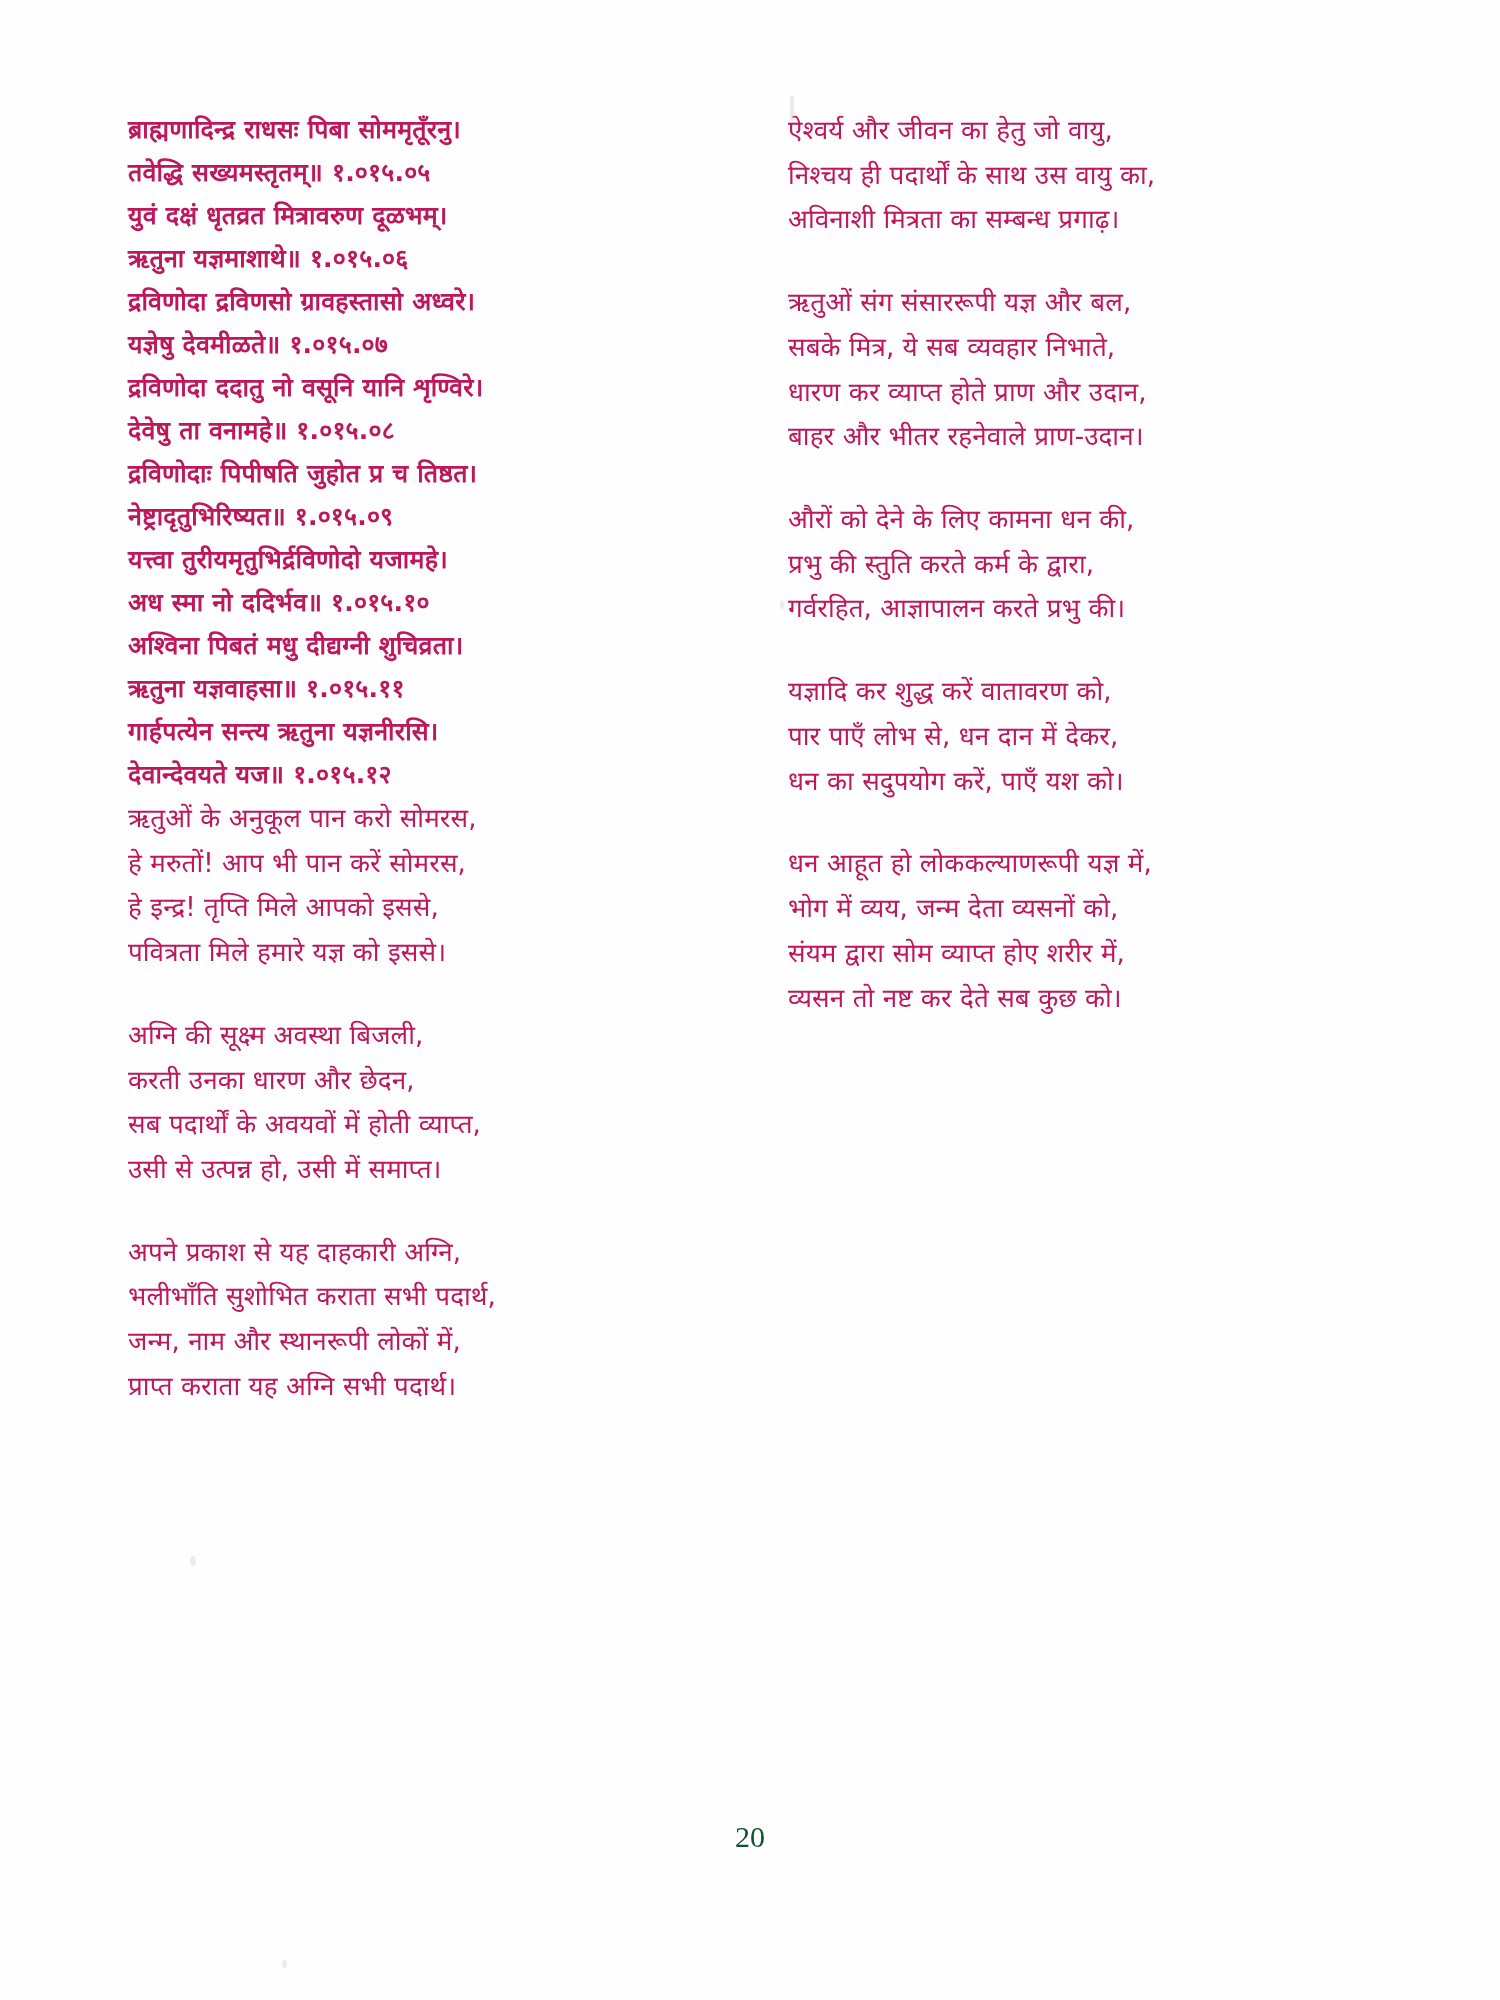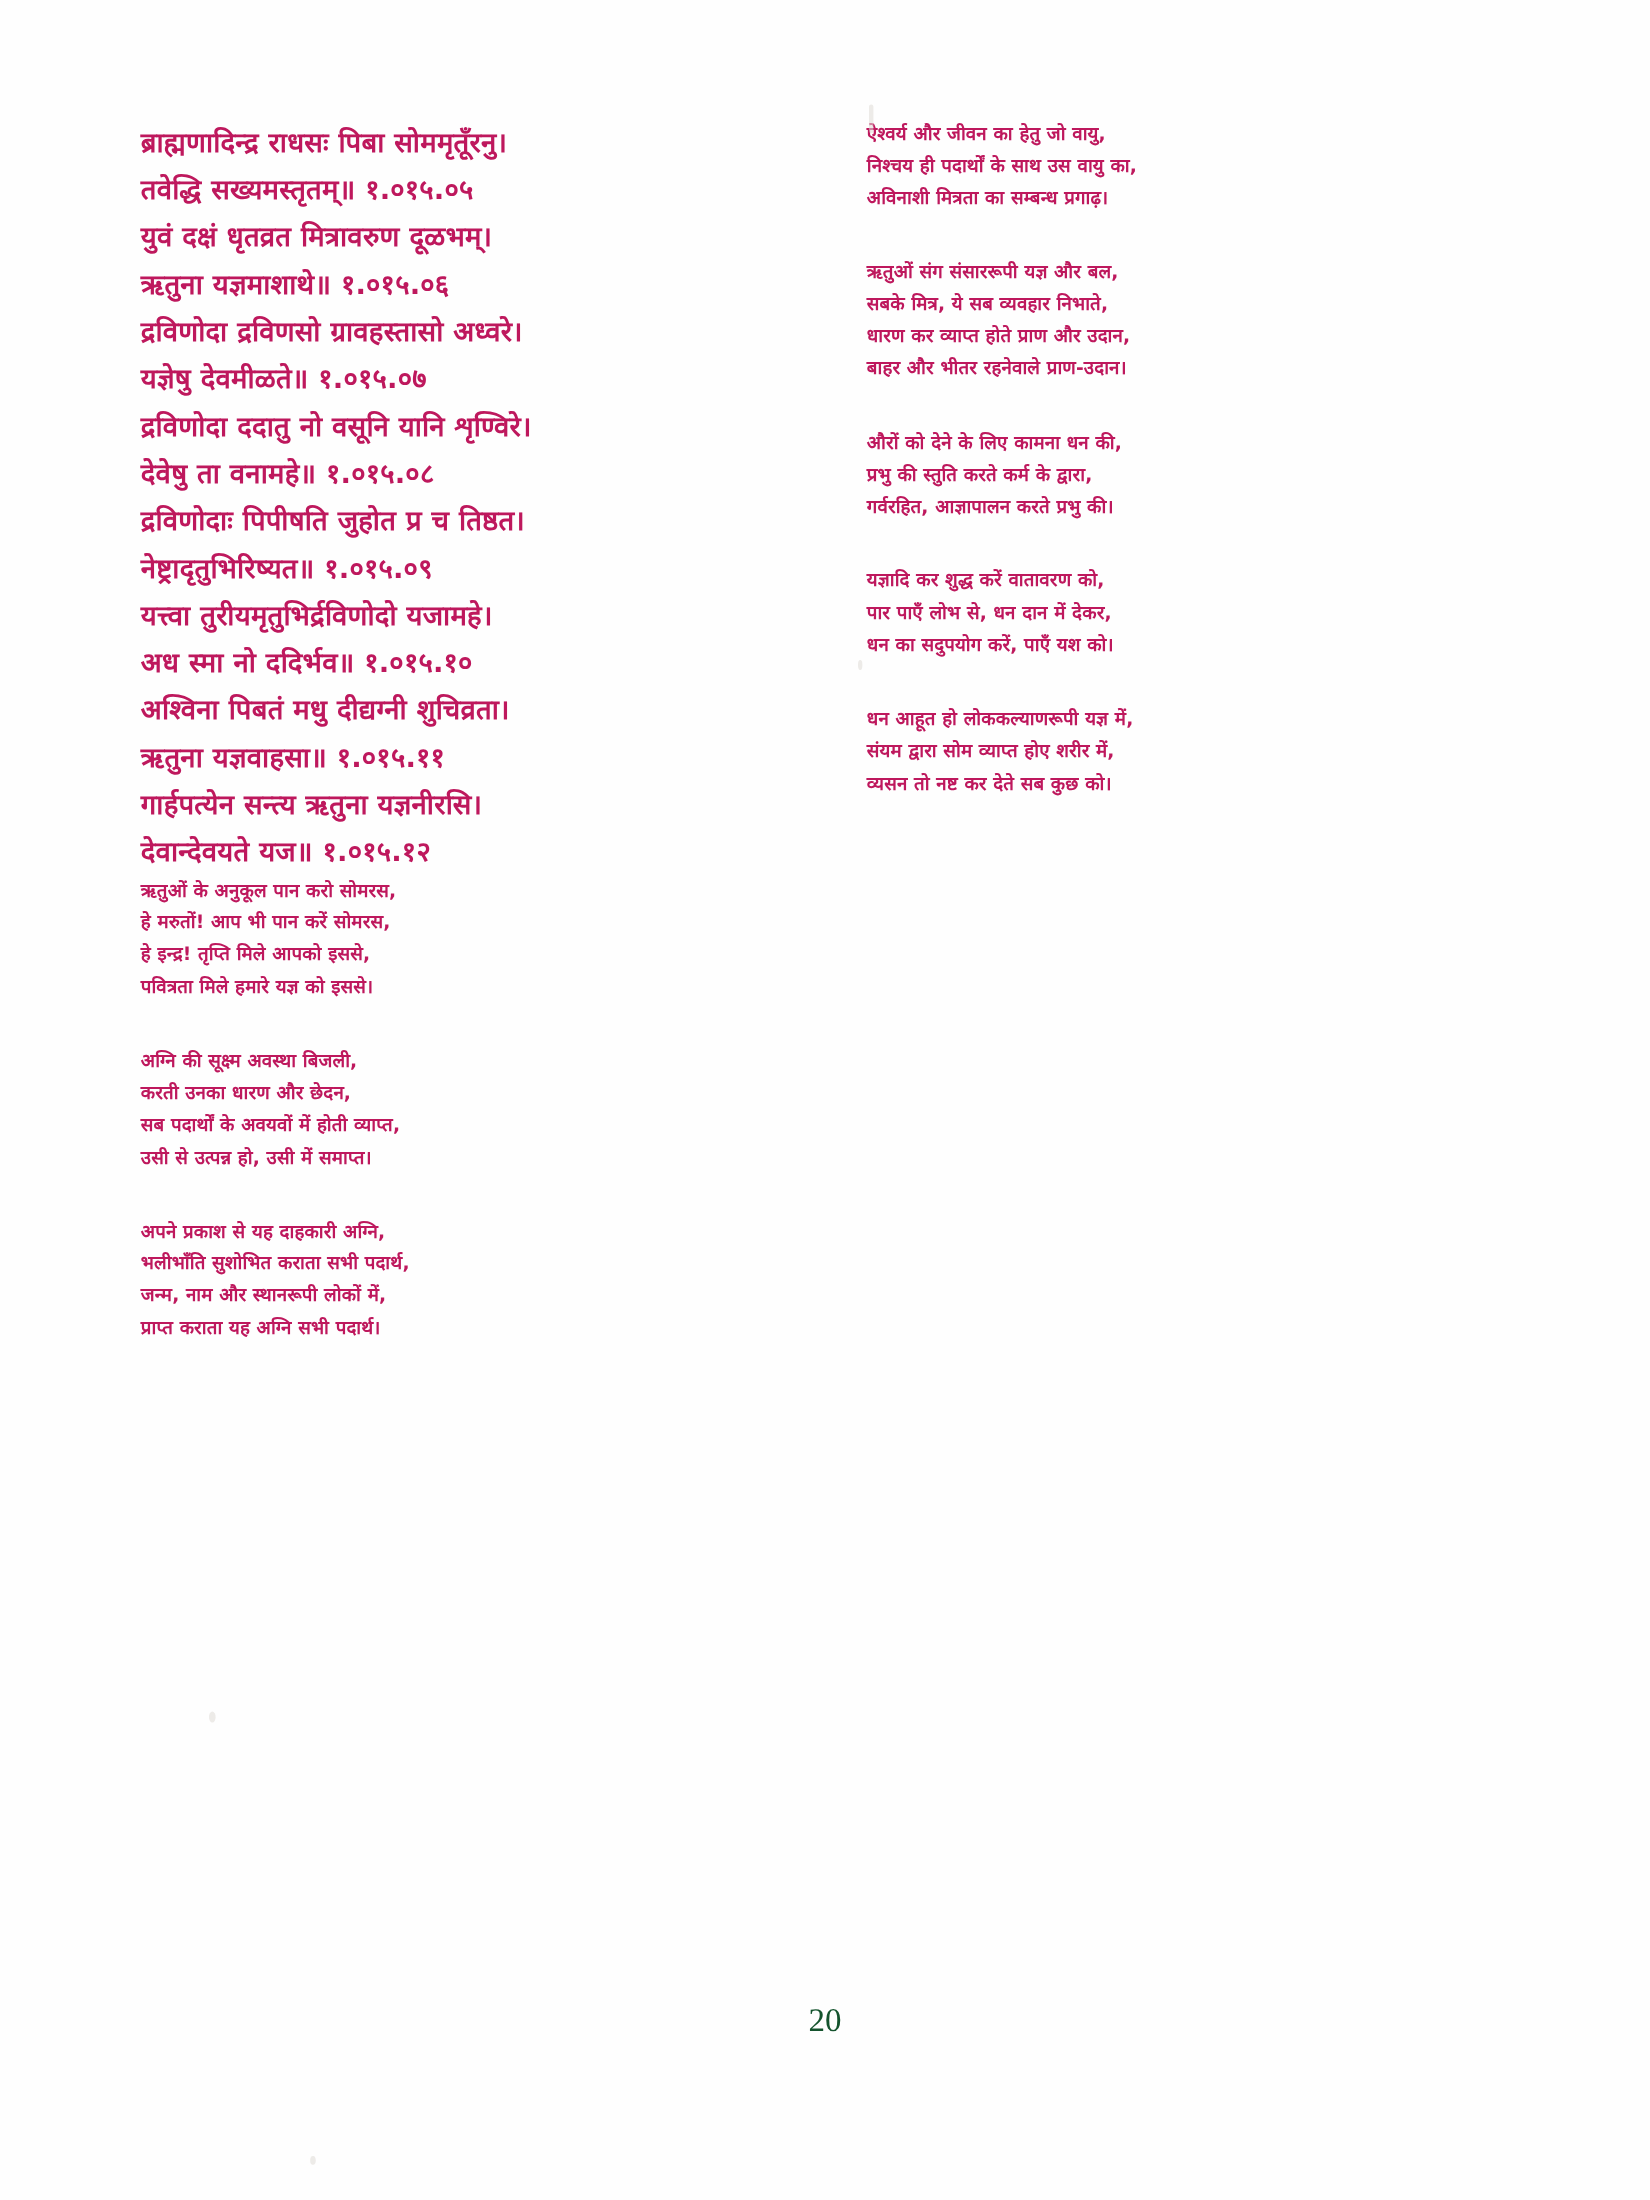--- a/index.html
+++ b/index.html
@@ -49,22 +49,22 @@
     color: #be185d;
     white-space: nowrap;
     letter-spacing: 0.1px;
   }
   .line.sanskrit {
     font-weight: 700;
     font-size: 25px;
     letter-spacing: 0.2px;
   }
   .line.hindi {
-    font-weight: 700;
-    font-size: 17px;
+    font-weight: 400;
+    font-size: 26px;
   }
   .stanza {
     margin-bottom: 38px;
   }
   .stanza:last-child { margin-bottom: 0; }
 
   .page-number {
     position: absolute;
     left: 0;
     top: 1820px;
@@ -155,20 +155,21 @@
       </div>
 
       <div class="stanza">
         <div class="line hindi">यज्ञादि कर शुद्ध करें वातावरण को,</div>
         <div class="line hindi">पार पाएँ लोभ से, धन दान में देकर,</div>
         <div class="line hindi">धन का सदुपयोग करें, पाएँ यश को।</div>
       </div>
 
       <div class="stanza">
         <div class="line hindi">धन आहूत हो लोककल्याणरूपी यज्ञ में,</div>
+        <div class="line hindi">भोग में व्यय, जन्म देता व्यसनों को,</div>
         <div class="line hindi">संयम द्वारा सोम व्याप्त होए शरीर में,</div>
         <div class="line hindi">व्यसन तो नष्ट कर देते सब कुछ को।</div>
       </div>
 
     </div>
 
   </div>
 
   <div class="page-number">20</div>
 

